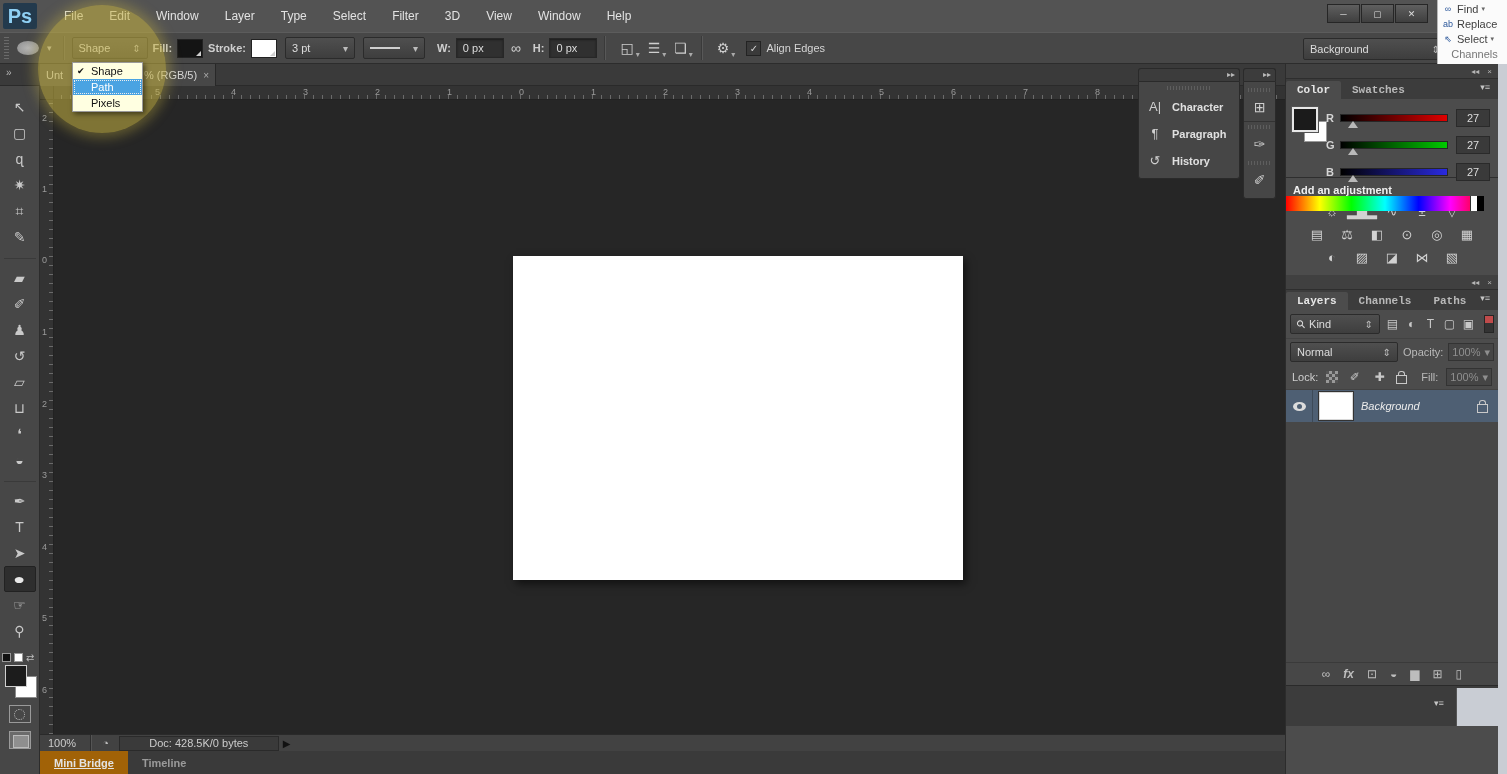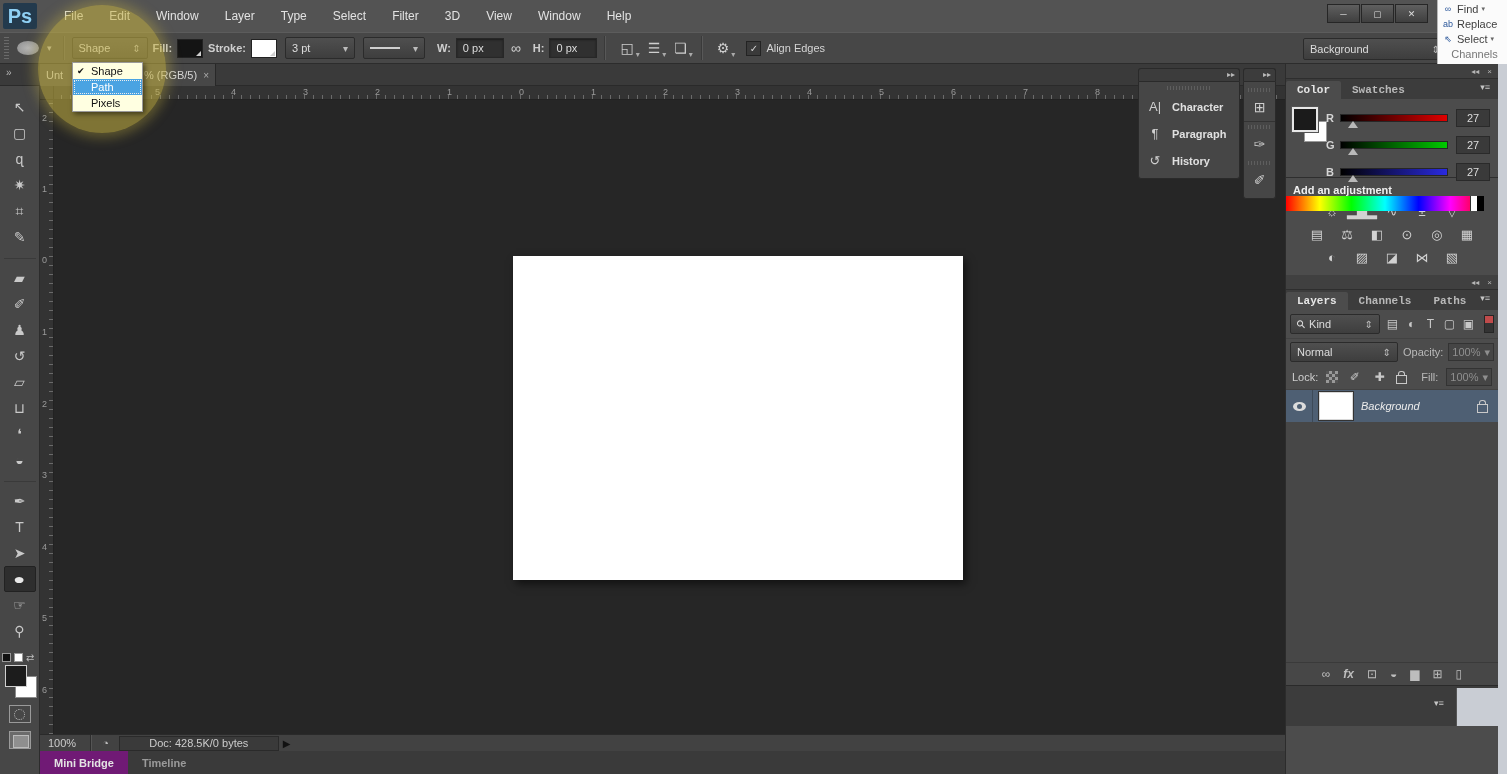--- a/index.html
+++ b/index.html
@@ -159,21 +159,21 @@
   #statusbar{left:40px;top:734px;width:1245px;height:17px;background:#424242;border-top:1px solid #2a2a2a;
              display:flex;align-items:center;box-sizing:border-box;}
   #zoom-field{color:#ccc;padding:0 14px 0 8px;}
   .sb-sep{width:1px;height:17px;background:#2e2e2e;border-right:1px solid #555;}
   #sb-clock{color:#bbb;font-size:11px;margin:0 10px;}
   #doc-field{width:158px;height:13px;background:#3a3a3a;border:1px solid #2a2a2a;color:#ccc;display:flex;
              align-items:center;justify-content:center;}
   #sb-expand{color:#111;font-size:10px;margin-left:4px;}
   #bottomtabs{left:40px;top:751px;width:1245px;height:23px;background:#3a3a3a;display:flex;align-items:stretch;}
   .btab{padding:4px 14px;color:#9a9a9a;font-weight:bold;display:flex;align-items:center;}
-  .btab.active{background:#701a75;color:#e3e3e3;}
+  .btab.active{background:#a16207;color:#e3e3e3;text-decoration:underline;}
   
   #spotlight{left:38px;top:5px;width:128px;height:128px;border-radius:50%;
              background:rgba(201,180,66,0.55);box-shadow:0 0 12px 5px rgba(201,180,66,0.35);z-index:50;pointer-events:none;}
   #mode-menu{left:72px;top:62px;width:69px;background:#ffffe1;border:1px solid #9a9a9a;z-index:60;
              box-shadow:2px 2px 5px rgba(0,0,0,.5);color:#111;}
   .mm-item{height:16px;display:flex;align-items:center;padding:0 4px;gap:4px;font-size:11px;}
   .mm-item .mark{width:10px;font-size:9px;}
   .mm-item.sel{background:#4aa3e2;color:#fff;outline:1px dotted #eee;outline-offset:-2px;}
 </style>
 </head>

